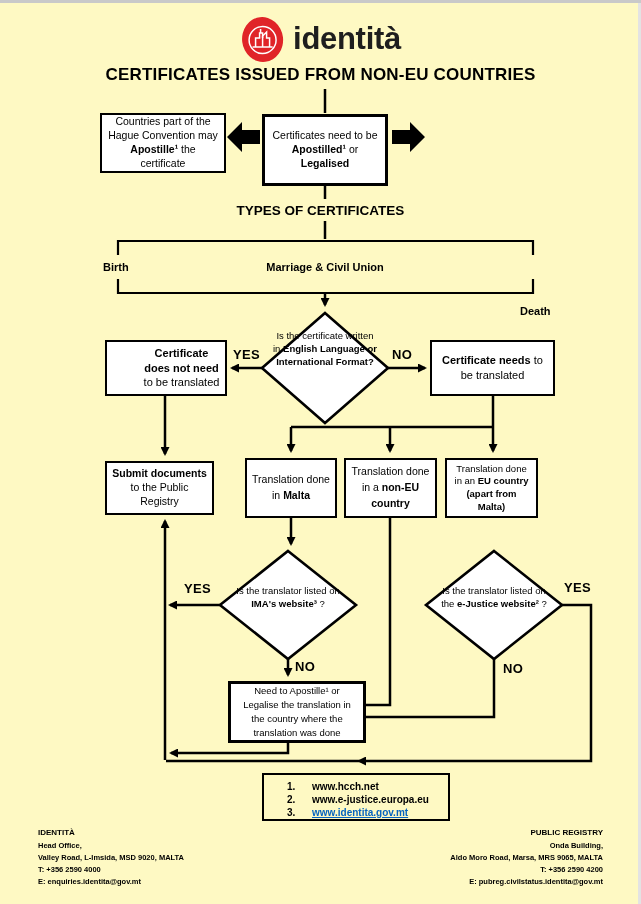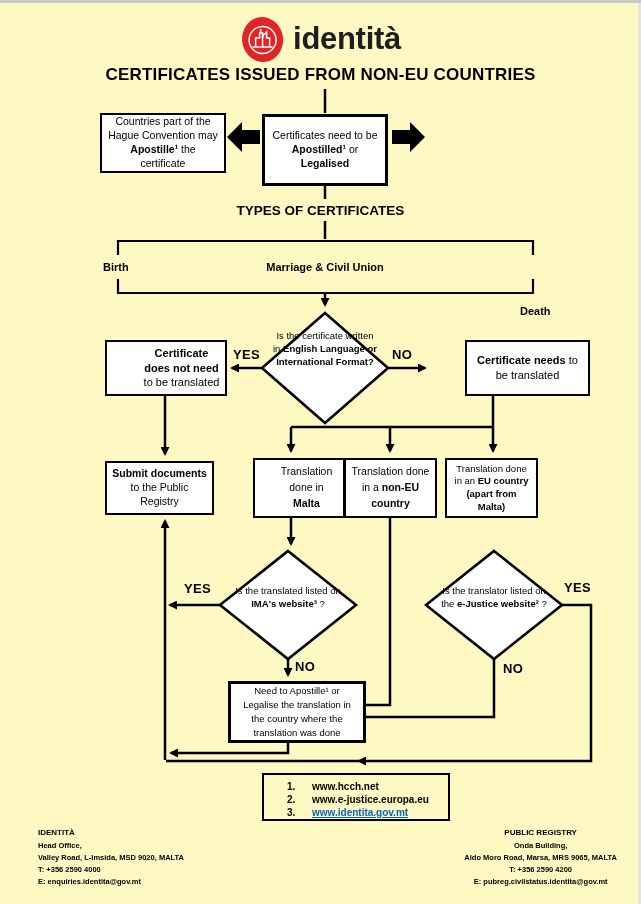--- a/index.html
+++ b/index.html
@@ -22,21 +22,21 @@
   .logo{position:absolute;left:50%;transform:translateX(-50%);top:12px;display:flex;
         align-items:center;gap:9px;z-index:2;}
   .brand{font-size:31px;font-weight:600;letter-spacing:-0.3px;color:#1e1e1e;}
   .fnbox{position:absolute;left:262px;top:770px;width:188px;height:48px;border:2px solid #000;
          box-sizing:border-box;padding:5px 0 0 23px;z-index:2;}
   .fn-row{display:flex;font-size:10px;font-weight:bold;line-height:13px;}
   .fn-num{width:25px;}
   .fn-url.link{color:#0563c1;text-decoration:underline;cursor:pointer;}
   .footer{position:absolute;top:824px;z-index:2;font-size:7.5px;font-weight:bold;line-height:1.6;}
   .footer.left{left:38px;text-align:left;}
-  .footer.right{right:24px;text-align:center;}
+  .footer.right{right:38px;text-align:right;}
   .f-name{font-size:8px;}
 </style>
 </head>
 <body>
 
 <div class="page">
   <div class="edge-right"></div>
 
   <svg class="layer" width="641" height="904">
     <defs>
@@ -105,39 +105,39 @@
 
   <div class="dtext" style="left:272px;top:326px;width:106px;">
     <span>Is the certificate written in </span><span class="b">English Language or International Format?</span>
   </div>
   <div class="yn" style="left:233px;top:344px;">YES</div>
   <div class="yn" style="left:392px;top:344px;">NO</div>
 
   <div class="box" style="left:105px;top:337px;width:122px;height:56px;font-size:11px;padding-left:36px;">
     <span><span class="b">Certificate does not need</span><span> to be translated</span></span>
   </div>
-  <div class="box" style="left:430px;top:337px;width:125px;height:56px;font-size:11px;margin-left:35px;">
+  <div class="box" style="left:430px;top:337px;width:125px;height:56px;font-size:11px;">
     <span><span class="b">Certificate needs</span><span> to be translated</span></span>
   </div>
 
   <div class="box" style="left:105px;top:458px;width:109px;height:54px;">
     <span><span class="b">Submit documents</span><span> to the Public Registry</span></span>
   </div>
-  <div class="box" style="left:253px;top:455px;width:92px;height:60px;line-height:1.5;padding-left:20px;">
+  <div class="box" style="left:245px;top:455px;width:92px;height:60px;line-height:1.5;">
     <span><span>Translation done in </span><span class="b">Malta</span></span>
   </div>
   <div class="box" style="left:344px;top:455px;width:93px;height:60px;line-height:1.5;">
     <span><span>Translation done in a </span><span class="b">non-EU country</span></span>
   </div>
   <div class="box" style="left:445px;top:455px;width:93px;height:60px;font-size:9.5px;">
     <span><span>Translation done in an </span><span class="b">EU country (apart from Malta)</span></span>
   </div>
 
   <div class="dtext" style="left:231px;top:581px;width:114px;">
-    <span>Is the translated listed on </span><span class="b">IMA's website³</span><span> ?</span>
+    <span>Is the translator listed on </span><span class="b">IMA's website³</span><span> ?</span>
   </div>
   <div class="yn" style="left:184px;top:578px;">YES</div>
   <div class="yn" style="left:295px;top:656px;">NO</div>
 
   <div class="dtext" style="left:437px;top:581px;width:114px;">
     <span>Is the translator listed on the </span><span class="b">e-Justice website²</span><span> ?</span>
   </div>
   <div class="yn" style="left:564px;top:577px;">YES</div>
   <div class="yn" style="left:503px;top:658px;">NO</div>
 

